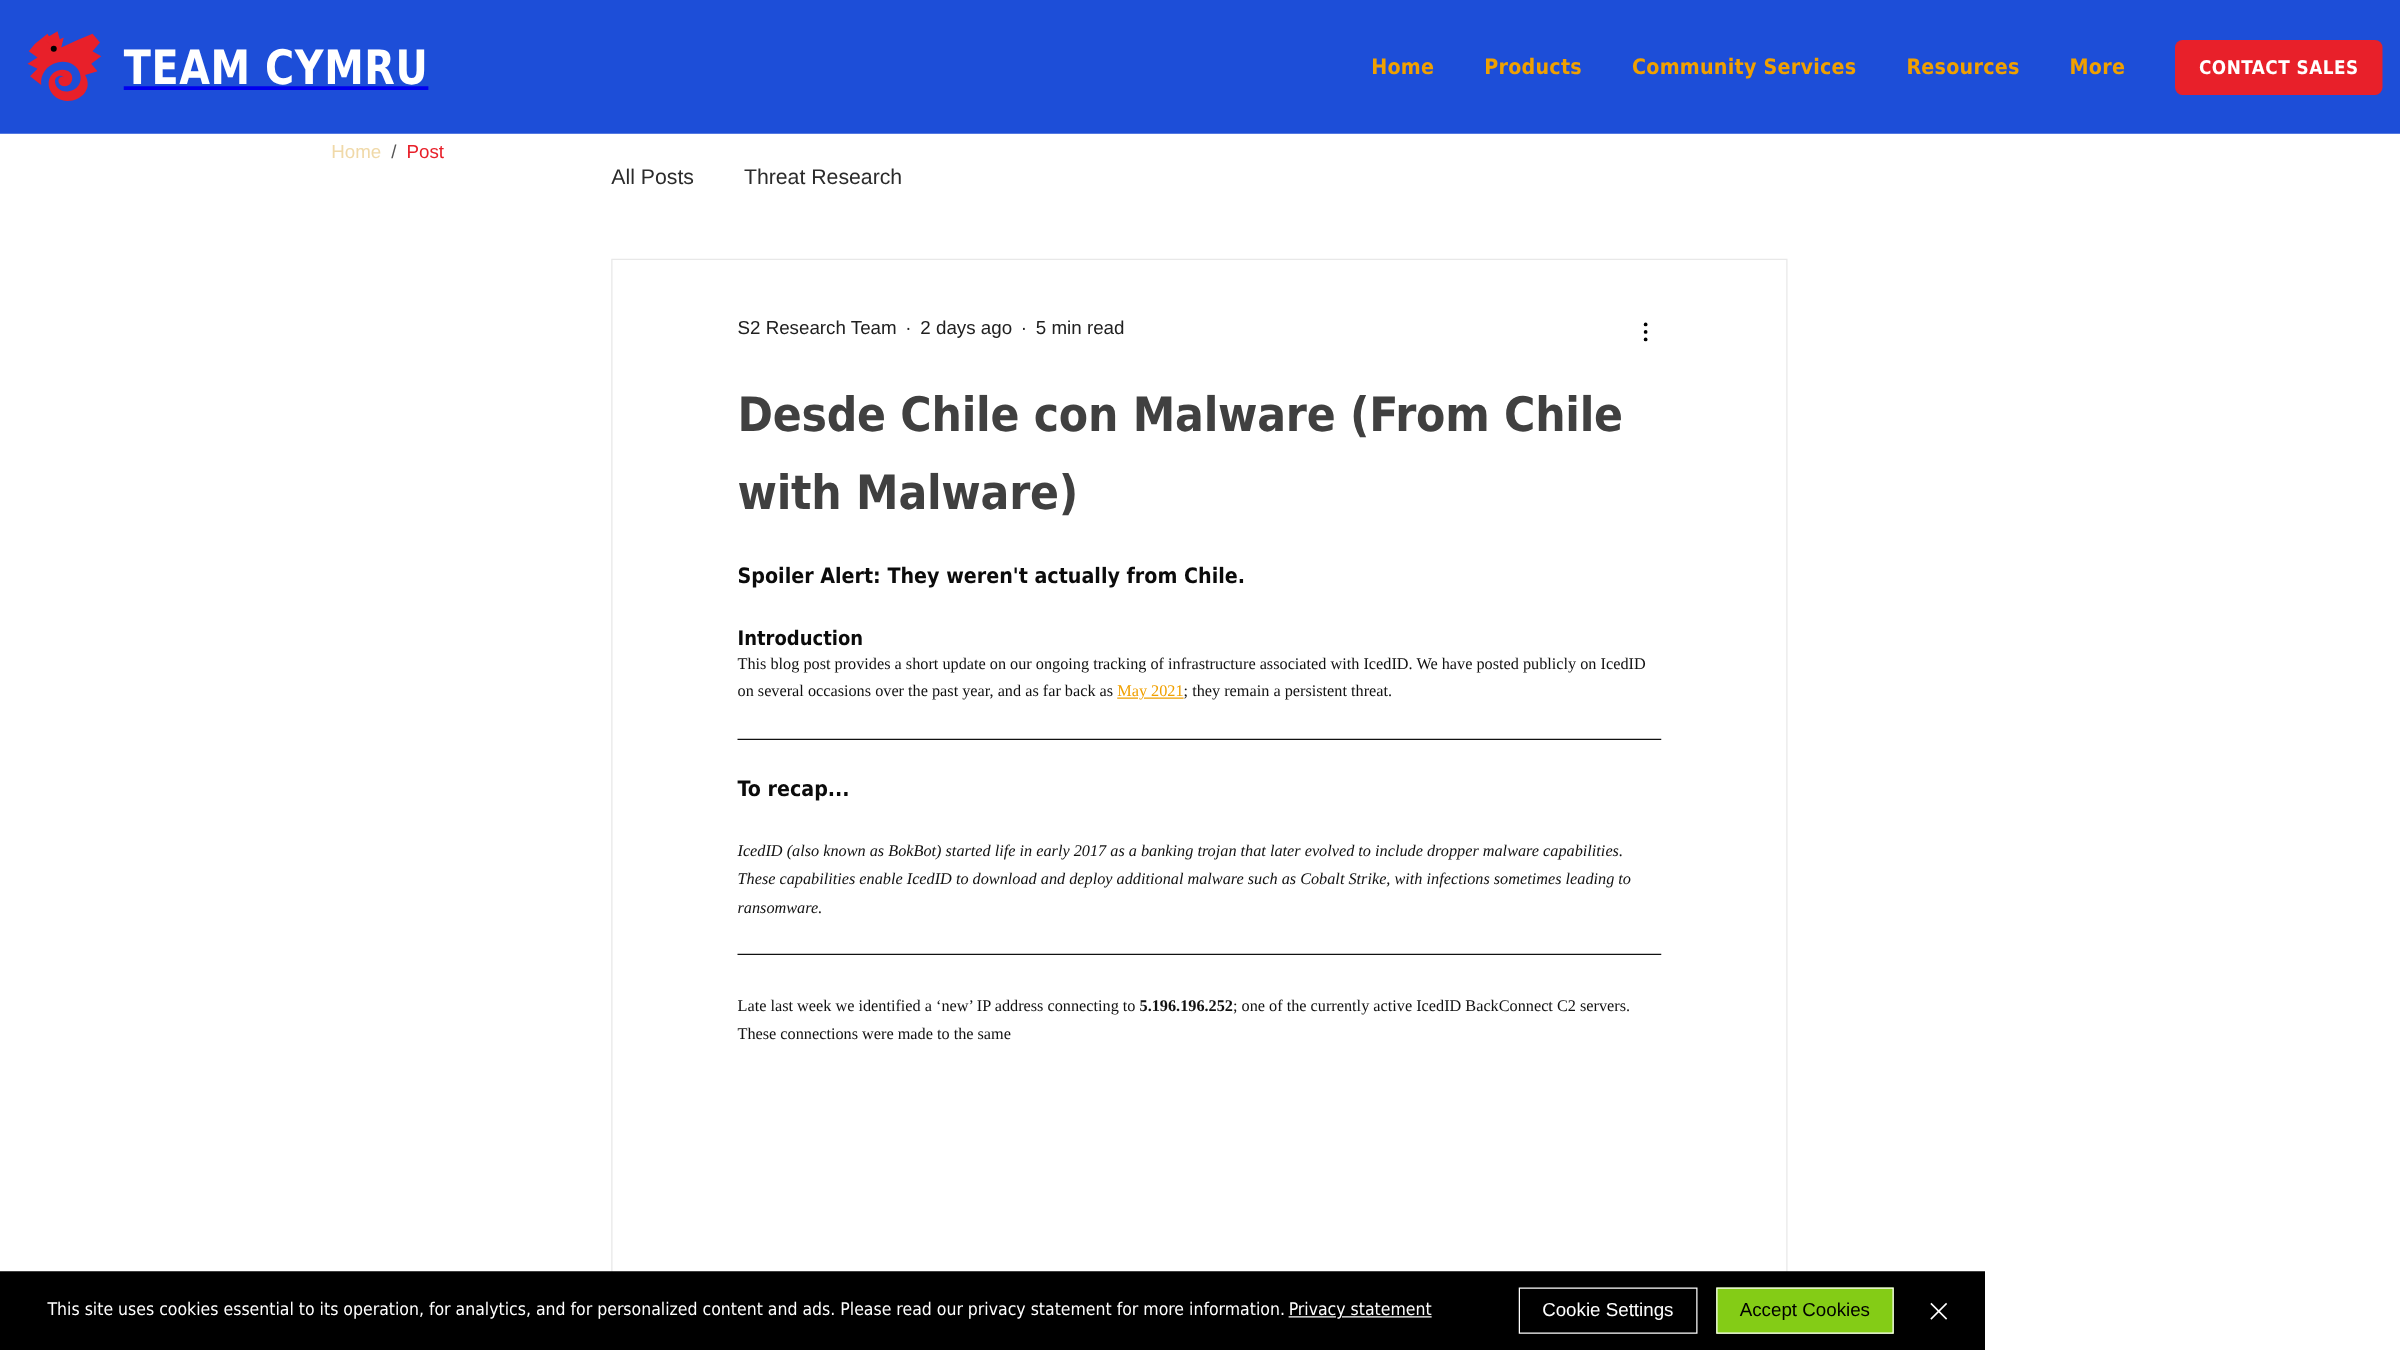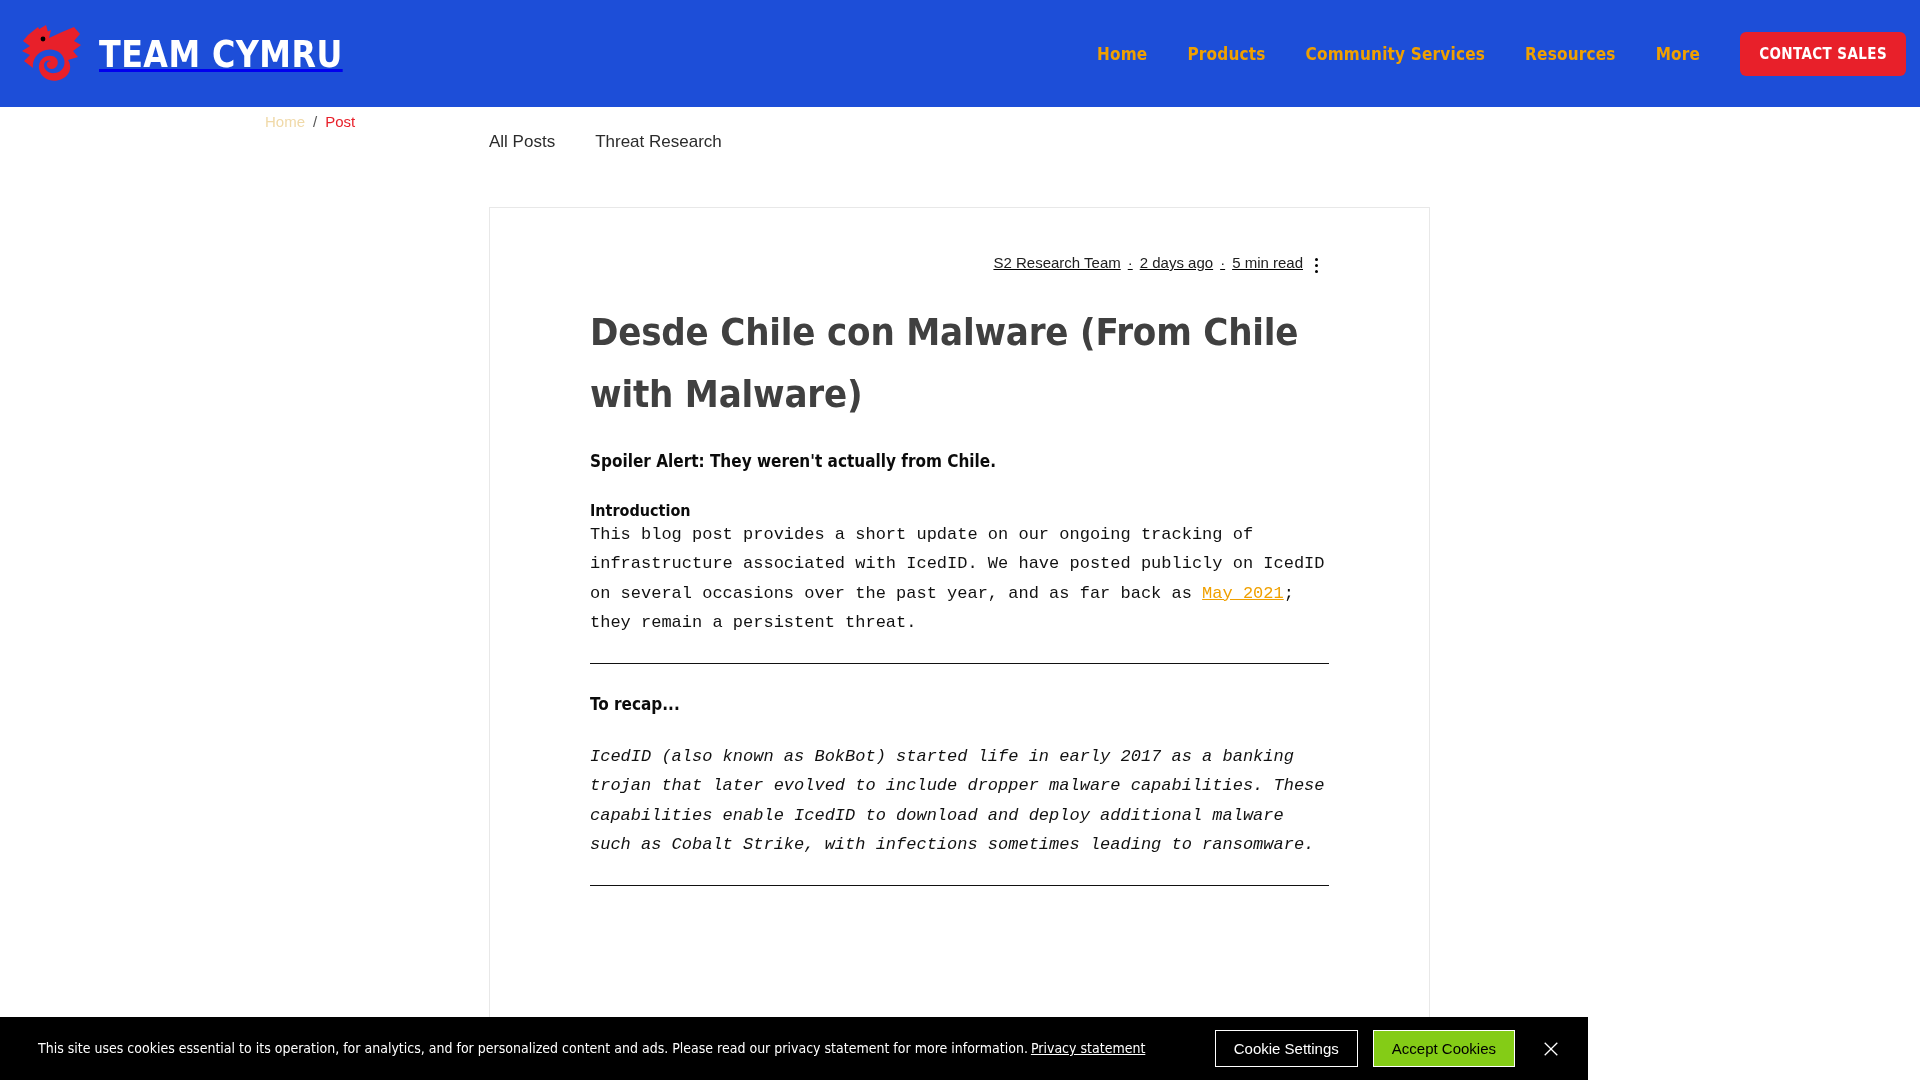--- a/index.html
+++ b/index.html
@@ -118,23 +118,22 @@
     width: 941px;
     min-height: 880px;
     background: #ffffff;
     border: 1px solid #e8e8e8;
     padding: 46px 100px 0 100px;
   }
 
   .post-meta-row {
     display: flex;
     align-items: flex-start;
-    justify-content: flex-end;
+    justify-content: space-between;
     margin-bottom: 24px;
-    text-decoration: underline;
   }
   .post-meta {
     font-size: 15px;
     color: #202020;
     font-family: "Liberation Sans", sans-serif;
     display: flex;
     align-items: center;
     gap: 7px;
     white-space: nowrap;
   }
@@ -177,22 +176,22 @@
   }
 
   .post-h2 {
     font-family: "DejaVu Sans Condensed", "Liberation Sans Narrow", "Liberation Sans", sans-serif;
     font-weight: 700;
     font-size: 16px;
     color: #0b0b0b;
   }
 
   .post-p {
-    font-family: Liberation Mono, monospace;
-    font-size: 17px;
+    font-family: Liberation Serif, serif;
+    font-size: 13px;
     line-height: 1.72;
     color: #111111;
     margin-bottom: 26px;
   }
   .post-p.italic { font-style: italic; }
   .post-p b { font-weight: 700; }
 
   .inline-link {
     color: #f0a000;
     text-decoration: underline;
@@ -345,20 +344,23 @@
   </p>
 
   <hr class="post-divider">
 
   <h3 class="post-h3">To recap...</h3>
 
   <p class="post-p italic">IcedID (also known as BokBot) started life in early 2017 as a banking trojan that later evolved to include dropper malware capabilities. These capabilities enable IcedID to download and deploy additional malware such as Cobalt Strike, with infections sometimes leading to ransomware.</p>
 
   <hr class="post-divider">
 
+  <p class="post-p">
+    <span>Late last week we identified a ‘new’ IP address connecting to </span><b>5.196.196.252</b><span>; one of the currently active IcedID BackConnect C2 servers. These connections were made to the same</span>
+  </p>
 
 </article>
 
 <div class="cookie-banner">
   <div class="cookie-text">
     <span>This site uses cookies essential to its operation, for analytics, and for personalized content and ads. Please read our privacy statement for more information.</span><a class="cookie-link" href="#">Privacy statement</a>
   </div>
   <div class="cookie-actions">
     <button class="btn-outline">Cookie Settings</button>
     <button class="btn-solid">Accept Cookies</button>

